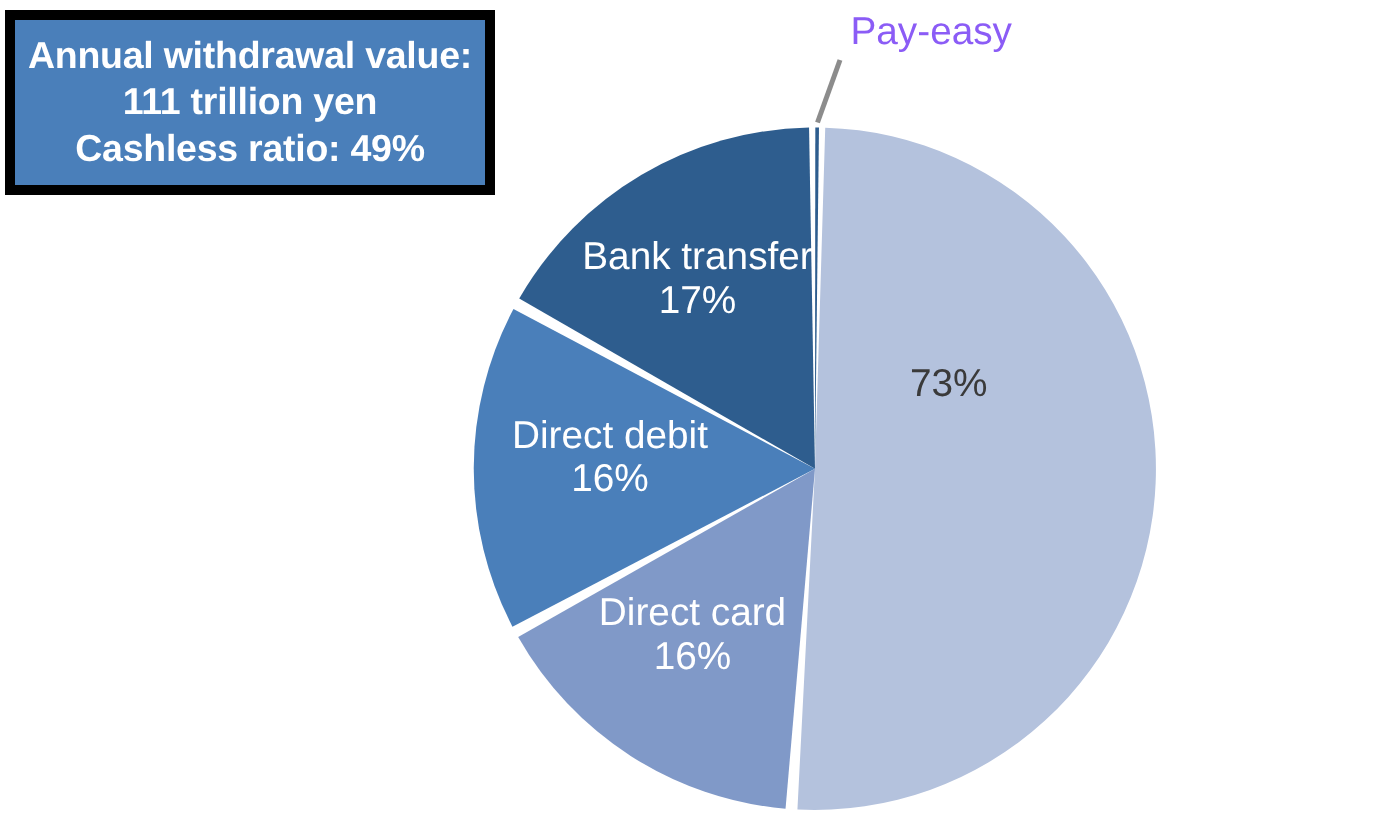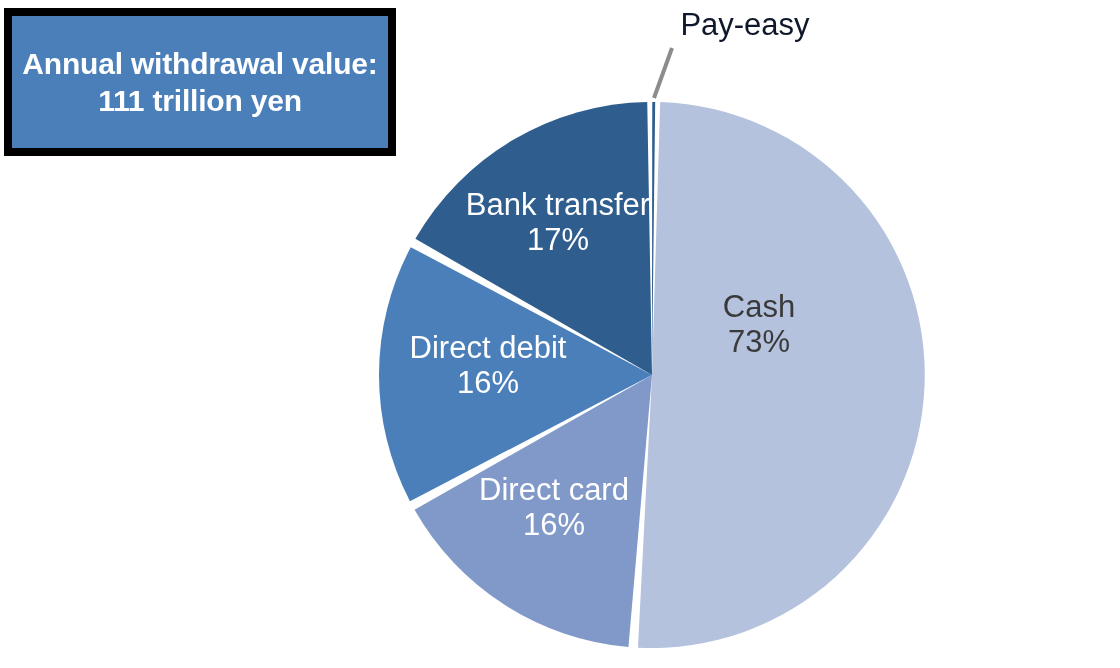--- a/index.html
+++ b/index.html
@@ -63,51 +63,51 @@
     text-align: center;
     line-height: 1.12;
     white-space: nowrap;
     pointer-events: none;
   }
   .slice-label .name { font-size: 31px; display: block; }
   .slice-label .pct  { font-size: 31px; display: block; }
 
   .lbl-white .name, .lbl-white .pct { color: #ffffff; }
   .lbl-dark  .name, .lbl-dark  .pct { color: #3a3a3a; }
-  .lbl-black .name, .lbl-black .pct { color: #0f172a; }
+  .lbl-black .name, .lbl-black .pct { color: #8b5cf6; }
 
   #label-cash          { left: 664px; top: 290px; width: 190px; }
   #label-credit-card   { left: 444px; top: 473px; width: 220px; }
   #label-direct-debit  { left: 378px; top: 331px; width: 220px; }
   #label-bank-transfer { left: 448px; top: 188px; width: 220px; }
   #label-pay-easy      { left: 650px; top: 8px;  width: 190px; }
 </style>
 </head>
 <body>
 
 <div id="chart-root">
 
   <div id="info-box">
     <span class="line">Annual withdrawal value:</span>
     <span class="line">111 trillion yen</span>
+    <span class="line">Cashless ratio: 49%</span>
   </div>
 
   <svg id="pie-svg" viewBox="0 0 1120 668">
     <g id="pie-slices">
         <path d="M 652 375 L 652.24 102.00 A 273 273 0 0 1 655.19 102.02 Z" fill="#2e5d8e"></path>
         <path d="M 652 375 L 660.19 102.12 A 273 273 0 1 1 637.94 647.64 Z" fill="#b4c2dd"></path>
         <path d="M 652 375 L 628.43 646.98 A 273 273 0 0 1 414.54 509.69 Z" fill="#8099c8"></path>
         <path d="M 652 375 L 409.98 501.32 A 273 273 0 0 1 410.78 247.16 Z" fill="#4a7fba"></path>
         <path d="M 652 375 L 415.39 238.82 A 273 273 0 0 1 647.24 102.04 Z" fill="#2e5d8e"></path>
       </g>
     <line id="pay-easy-leader" x1="672" y1="48" x2="654" y2="98" stroke="#8c8c8c" stroke-width="4"></line>
   </svg>
 
   <div class="slice-label lbl-dark" id="label-cash">
-    <span class="name">Cash</span>
     <span class="pct">73%</span>
   </div>
 
   <div class="slice-label lbl-white" id="label-credit-card">
     <span class="name">Direct card</span>
     <span class="pct">16%</span>
   </div>
 
   <div class="slice-label lbl-white" id="label-direct-debit">
     <span class="name">Direct debit</span>

